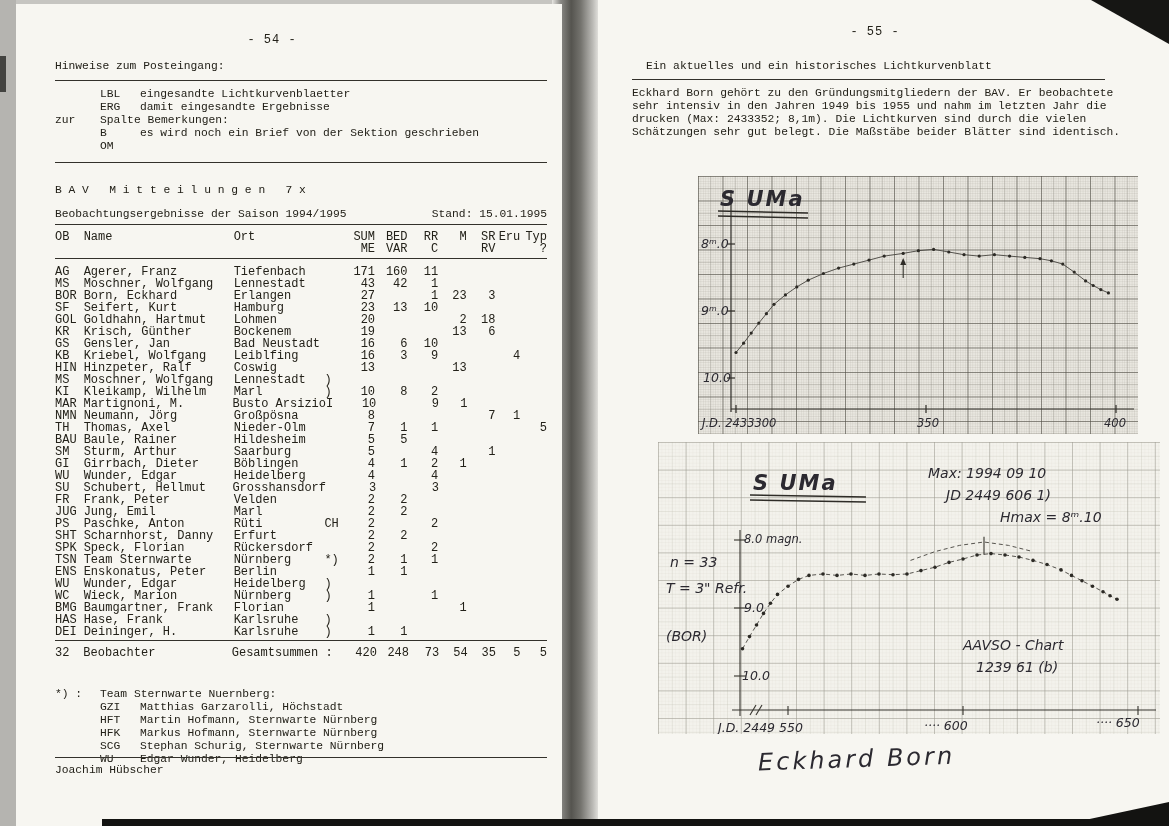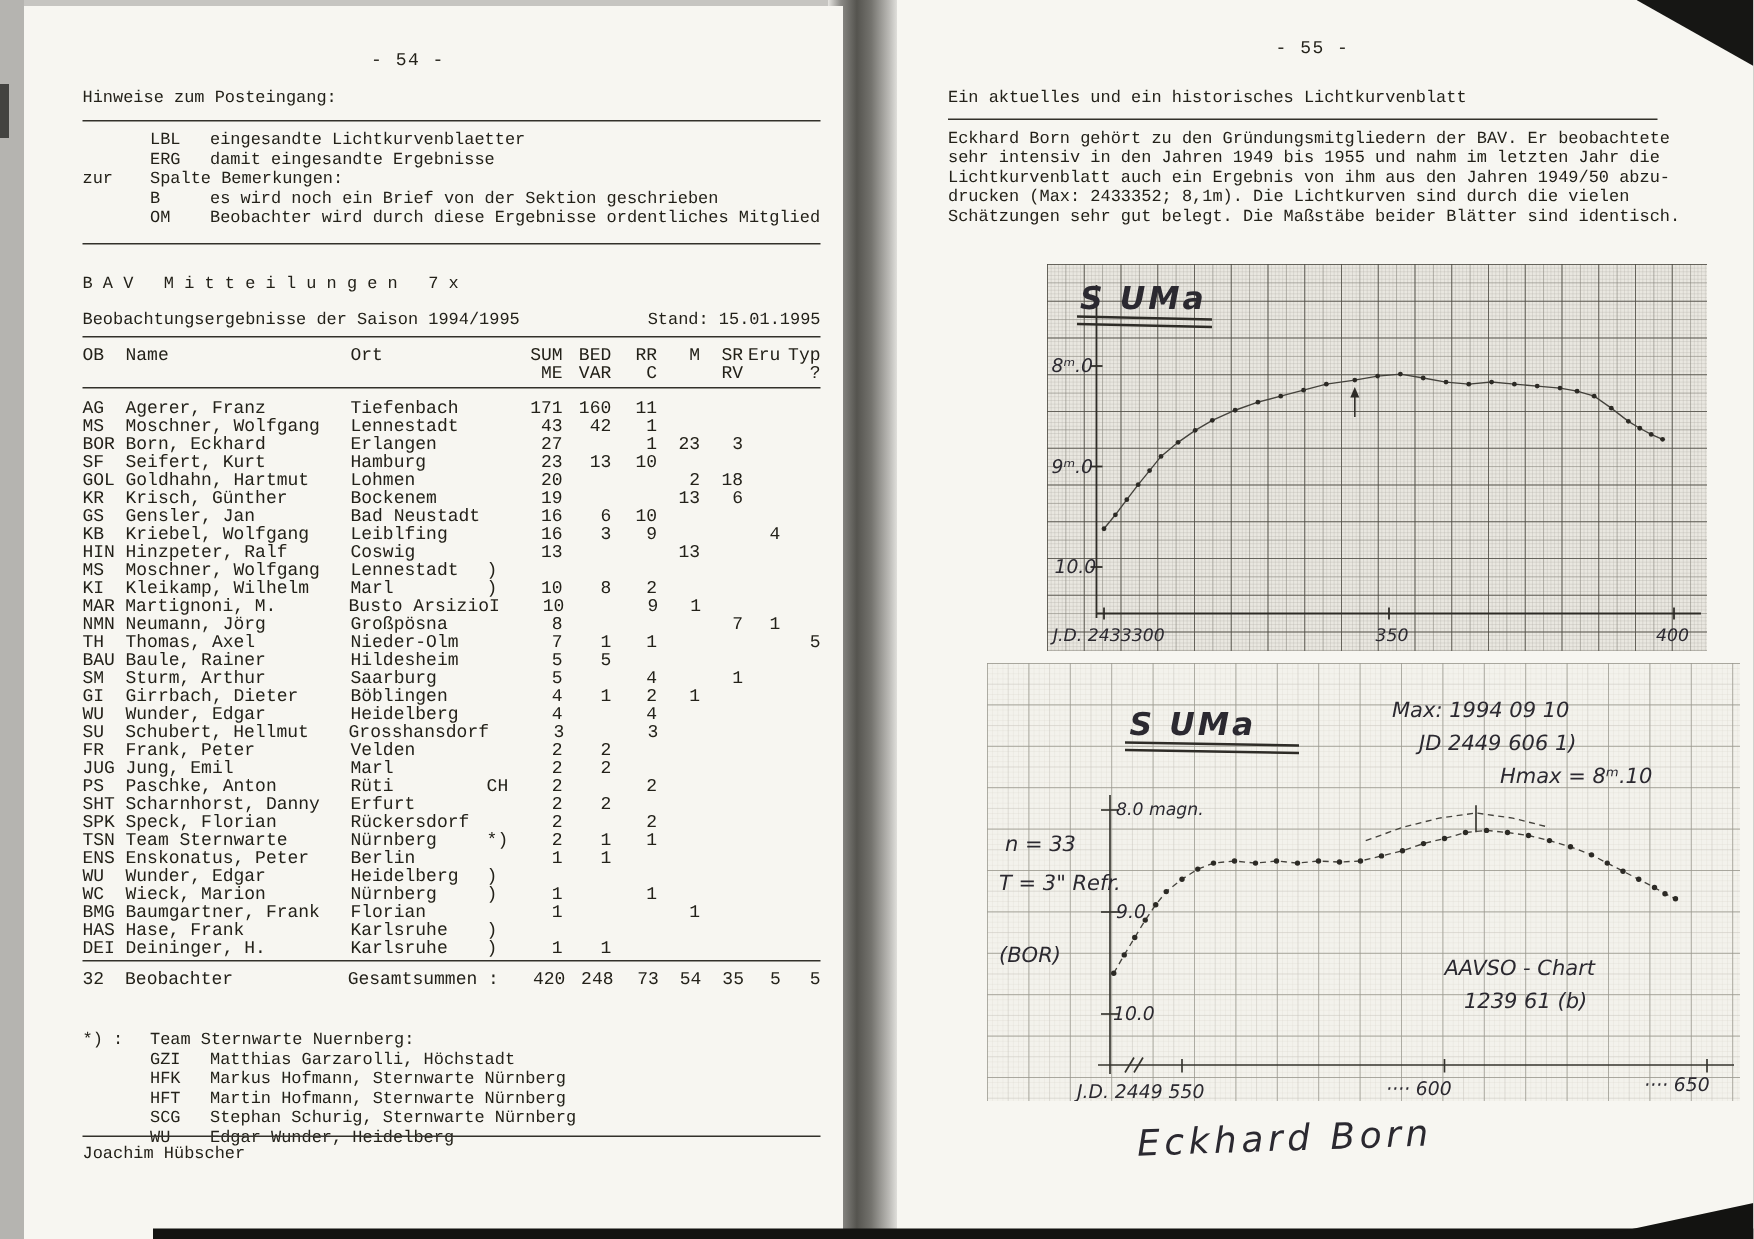--- a/index.html
+++ b/index.html
@@ -84,21 +84,20 @@
 
       <div class="lrow">
         <span class="l-pre"></span>
         <span class="l-key">B</span>
         <span>es wird noch ein Brief von der Sektion geschrieben</span>
       </div>
 
       <div class="lrow">
         <span class="l-pre"></span>
         <span class="l-key">OM</span>
-        <span>Beobachter wird durch diese Ergebnisse ordentliches Mitglied</span>
       </div>
     </div>
   <div class="rule" style="left:39px;top:158px;width:492px"></div>
 
   <div class="abs t" style="left:39px;top:180px">B A V   M i t t e i l u n g e n   7 x</div>
   <div class="abs t" style="left:39px;top:204px">Beobachtungsergebnisse der Saison 1994/1995</div>
   <div class="abs t" style="left:39px;top:204px;width:492px;text-align:right">Stand: 15.01.1995</div>
   <div class="rule" style="left:39px;top:220px;width:492px"></div>
 
   <div class="abs hdr" style="left:39px;top:227px;width:492px">
@@ -595,28 +594,28 @@
   <div class="abs" style="left:39px;top:697px;width:492px">
 
       <div class="lrow">
         <span class="l-pre"></span>
         <span class="l-key">GZI</span>
         <span>Matthias Garzarolli, Höchstadt</span>
       </div>
 
       <div class="lrow">
         <span class="l-pre"></span>
+        <span class="l-key">HFT</span>
+        <span>Martin Hofmann, Sternwarte Nürnberg</span>
+      </div>
+
+      <div class="lrow">
+        <span class="l-pre"></span>
         <span class="l-key">HFK</span>
         <span>Markus Hofmann, Sternwarte Nürnberg</span>
-      </div>
-
-      <div class="lrow">
-        <span class="l-pre"></span>
-        <span class="l-key">HFT</span>
-        <span>Martin Hofmann, Sternwarte Nürnberg</span>
       </div>
 
       <div class="lrow">
         <span class="l-pre"></span>
         <span class="l-key">SCG</span>
         <span>Stephan Schurig, Sternwarte Nürnberg</span>
       </div>
 
       <div class="lrow">
         <span class="l-pre"></span>
@@ -624,28 +623,27 @@
         <span>Edgar Wunder, Heidelberg</span>
       </div>
     </div>
   <div class="rule" style="left:39px;top:753px;width:492px"></div>
   <div class="sig" style="left:39px;top:760px;width:492px">Joachim Hübscher</div>
 </div>
 
 <div class="page" id="pageR">
   <div class="pnum t" style="top:26px;left:17px;width:520px">- 55 -</div>
 
-  <div class="abs t" style="left:34px;top:60px">Ein aktuelles und ein historisches Lichtkurvenblatt</div>
+  <div class="abs t" style="left:48px;top:60px">Ein aktuelles und ein historisches Lichtkurvenblatt</div>
   <div class="rule" style="left:34px;top:79px;width:473px"></div>
 
   <div class="abs para" style="left:34px;top:87px;width:480px">
 
   <div class="t">Eckhard Born gehört zu den Gründungsmitgliedern der BAV. Er beobachtete</div>
       <div class="t">sehr intensiv in den Jahren 1949 bis 1955 und nahm im letzten Jahr die</div>
-      <div class="t">Lichtkurvenblatt auch ein Ergebnis von ihm aus den Jahren 1949/50 abzu-</div>
       <div class="t">drucken (Max: 2433352; 8,1m). Die Lichtkurven sind durch die vielen</div>
       <div class="t">Schätzungen sehr gut belegt. Die Maßstäbe beider Blätter sind identisch.</div>
     </div>
 
   <svg class="abs" style="left:100px;top:176px" width="440" height="258" viewBox="0 0 440 258">
     <defs>
       <pattern id="p1f" width="2.45" height="2.45" patternUnits="userSpaceOnUse">
         <path d="M2.45 0H0V2.45" fill="none" stroke="#a9a69d" stroke-width="0.35"></path>
       </pattern>
       <pattern id="p1m" width="12.25" height="12.25" patternUnits="userSpaceOnUse">

